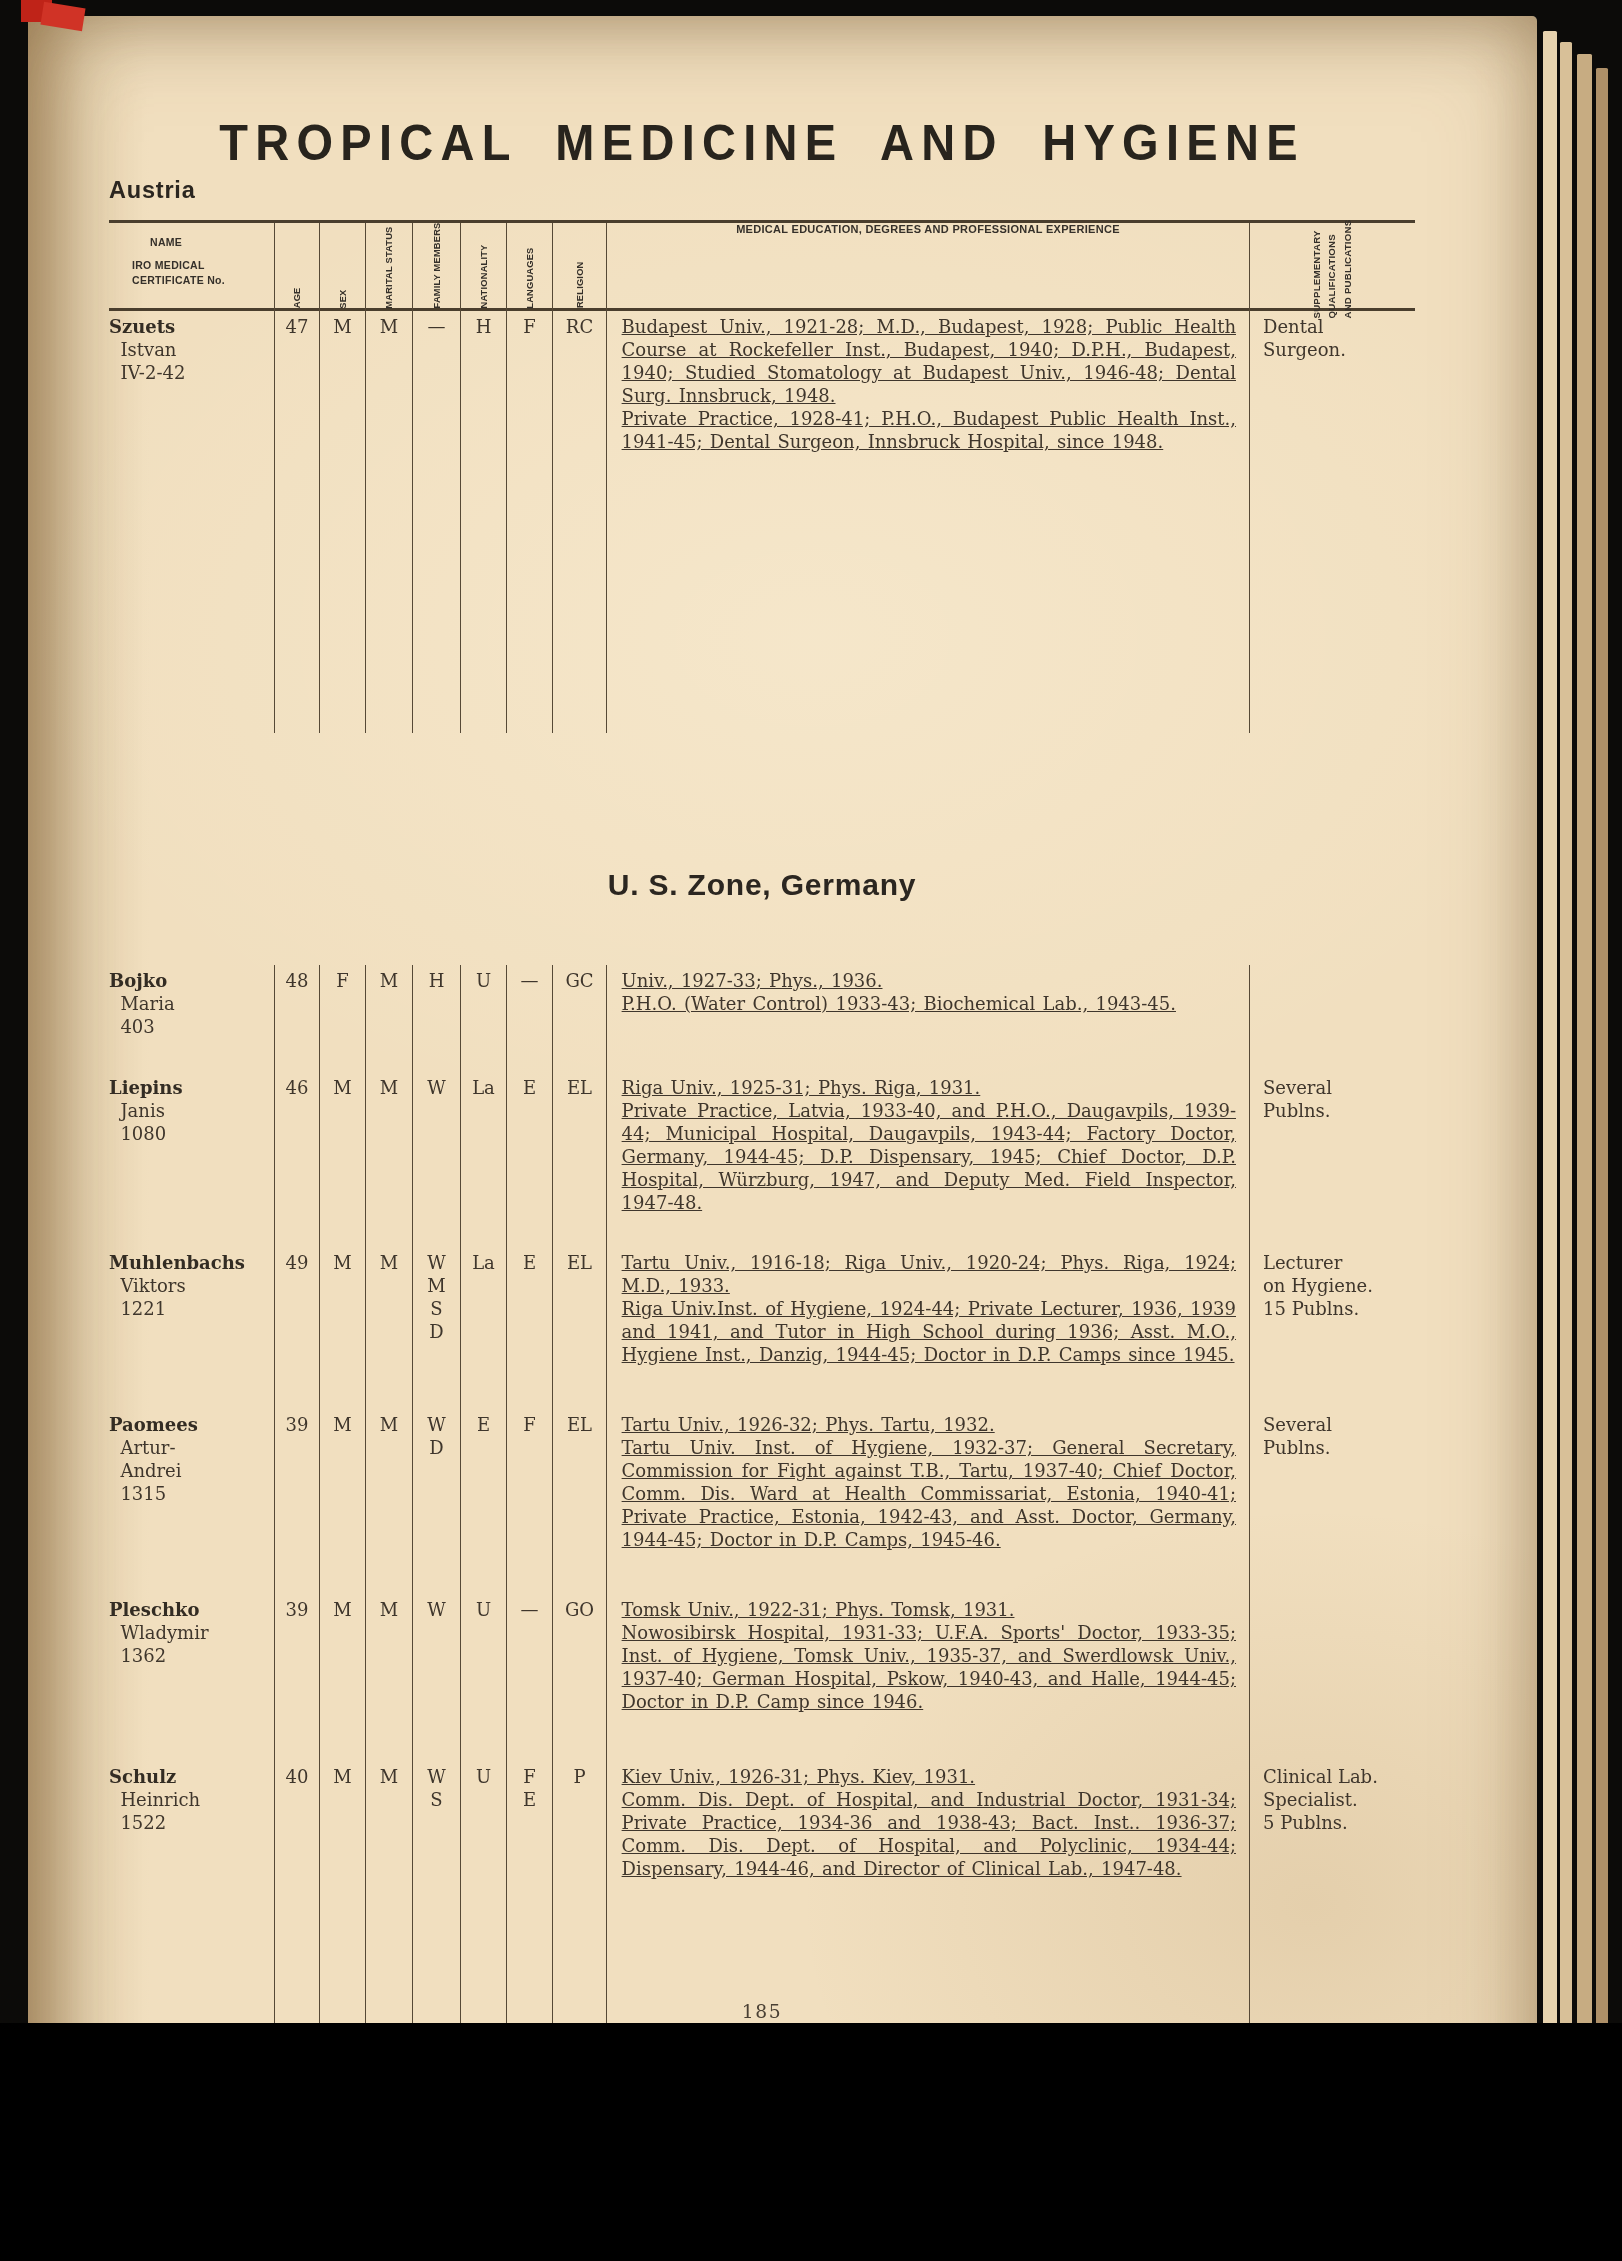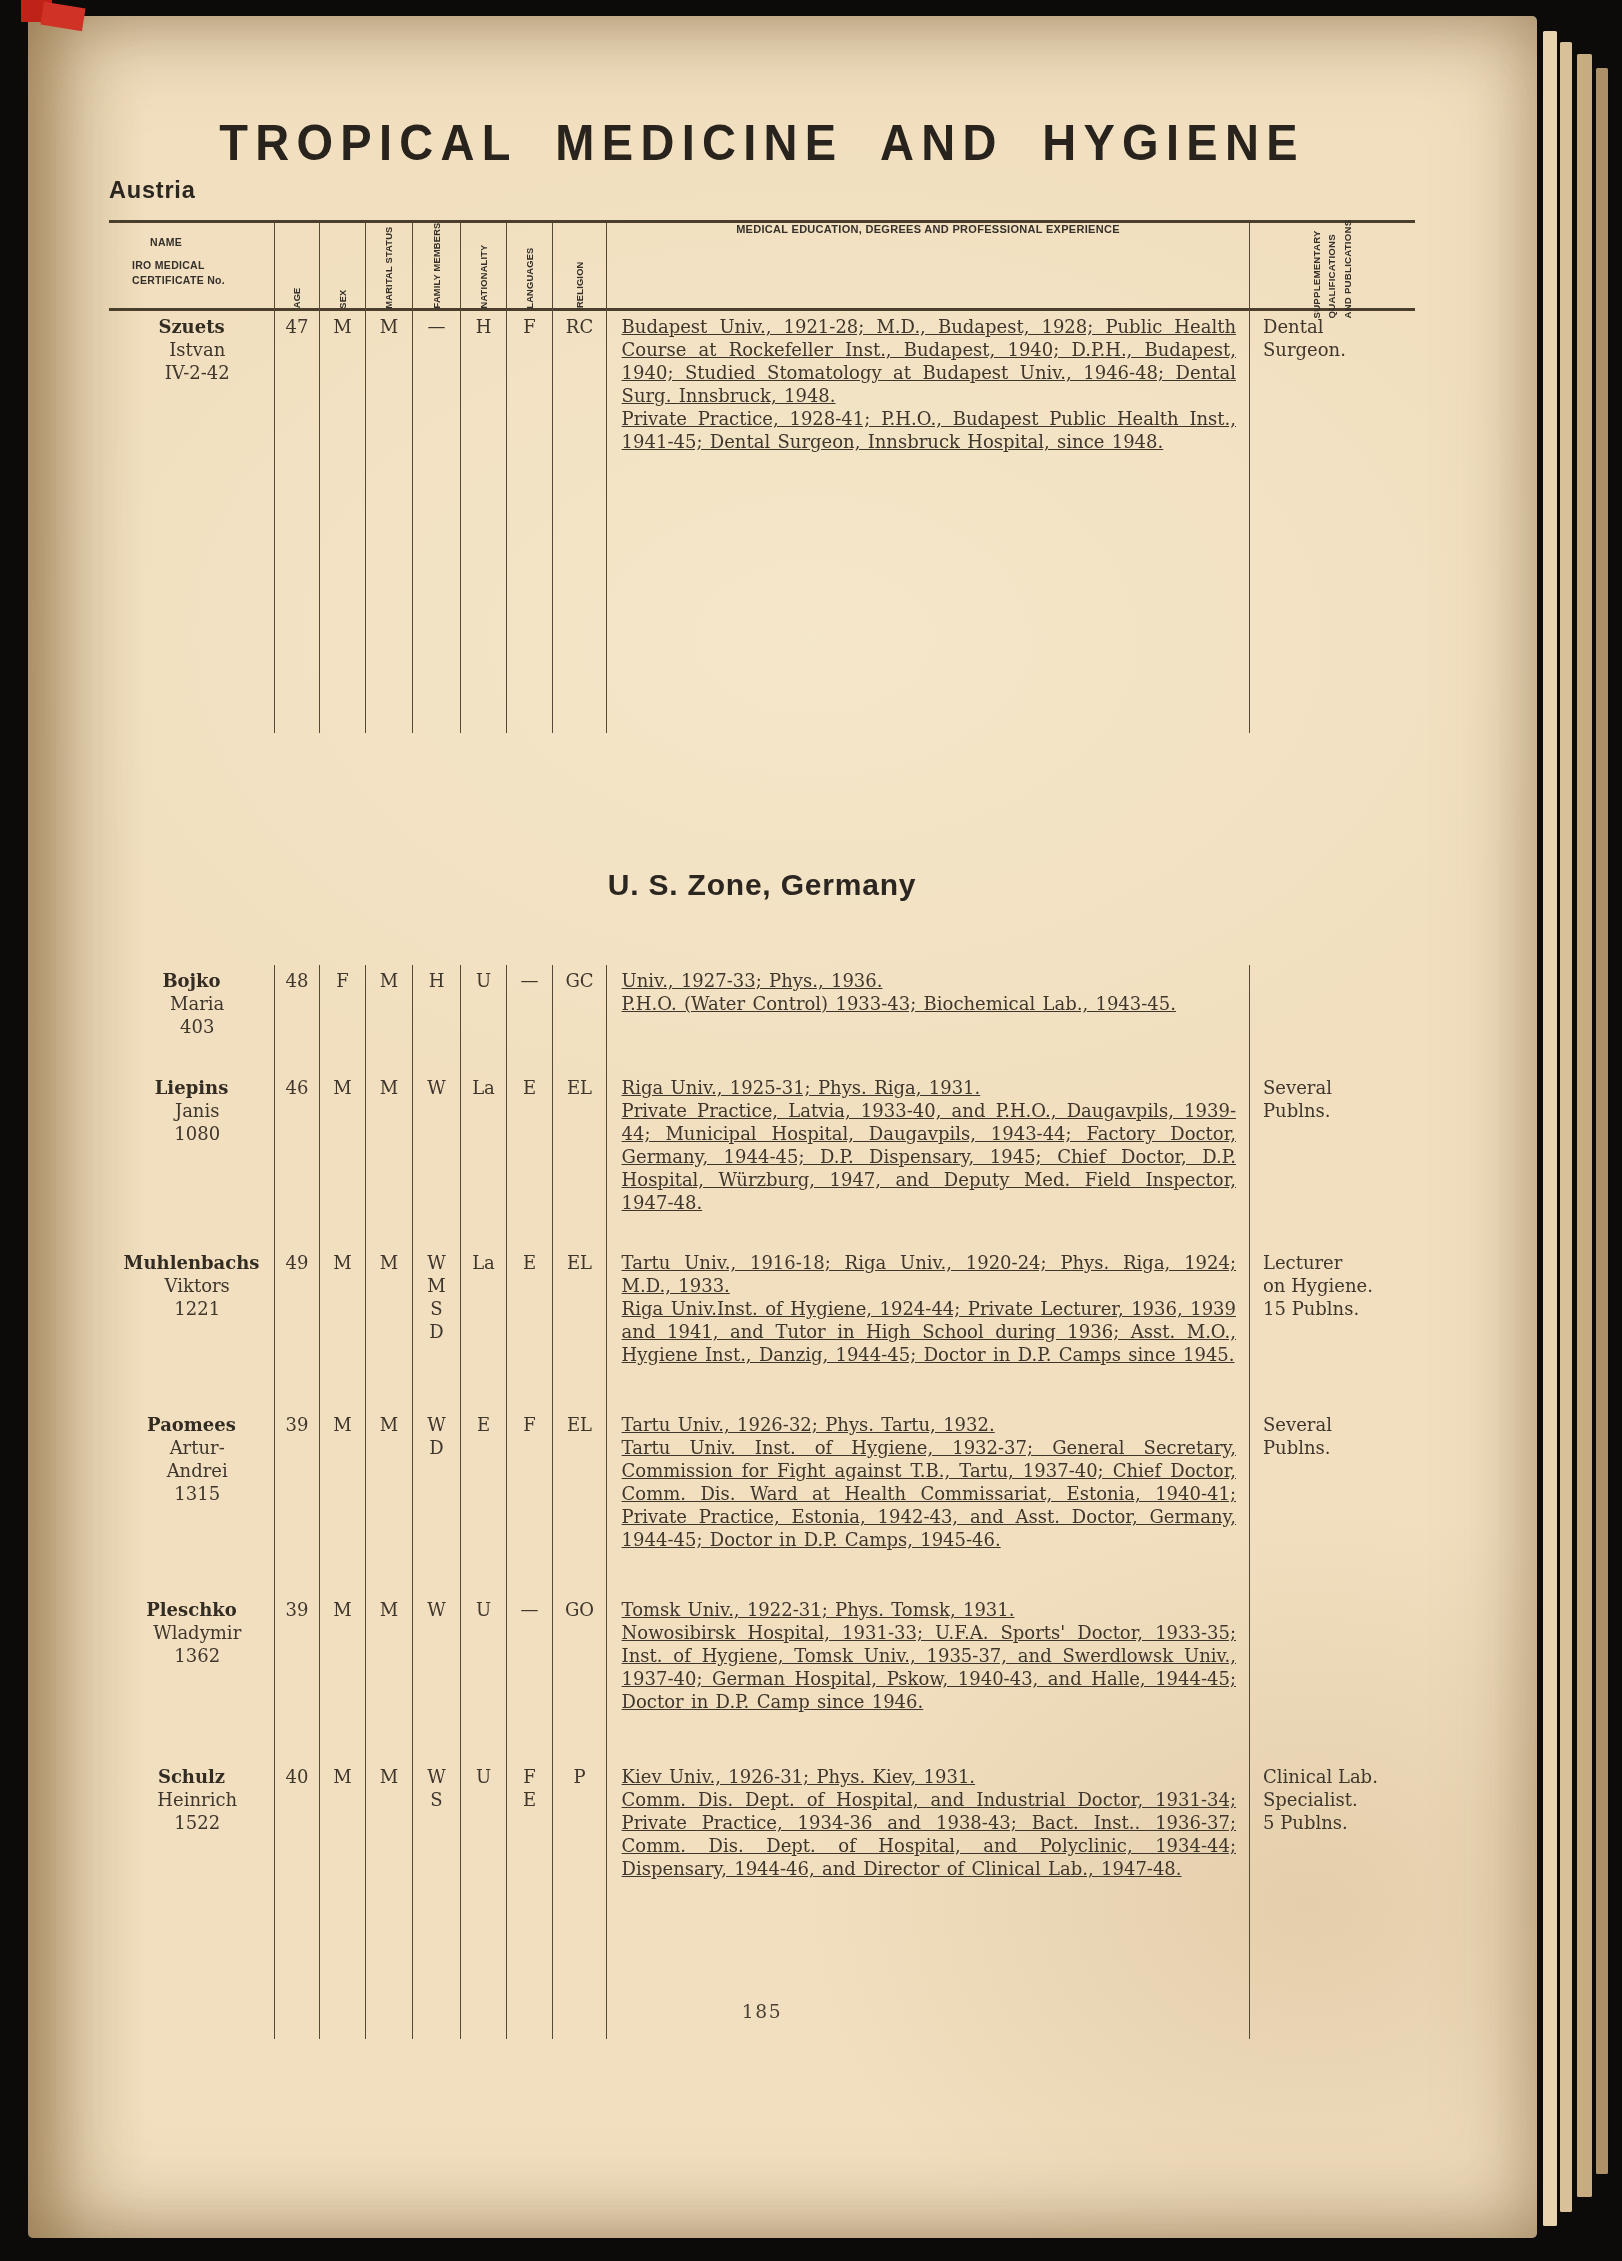--- a/index.html
+++ b/index.html
@@ -1,18 +1,18 @@
 <!DOCTYPE html>
 <html style="font-size:13px"><head>
 <meta charset="utf-8">
 <style>
   * { box-sizing: border-box; margin: 0; padding: 0; }
   html,body { background:#000; }
   .canvas {
-    position: relative; width: 1622px; height: 2261px;
+    position: relative; width: 1622px; height: 2023px;
     background: #0c0b09; overflow: hidden;
     font-family: "DejaVu Serif", serif;
   }
   
   .edge-strip { position:absolute; border-radius:1.6px; }
   .edge-strip.s1 { left:1543px; top:31px;  width:13.8px; height:2195px; background:#e7d3ae; }
   .edge-strip.s2 { left:1560px; top:42px;  width:12px; height:2170px; background:#d8c098; }
   .edge-strip.s3 { left:1577px; top:54px;  width:15.4px; height:2143px; background:#c7ac82; }
   .edge-strip.s4 { left:1596px; top:68px;  width:12px; height:2106px; background:#ae9068; }
   
@@ -66,21 +66,21 @@
   .sup-rot { transform:rotate(-90deg); font-size:9.7px; font-weight:bold; line-height:15.4px; letter-spacing:0.2px; white-space:nowrap; text-align:left; }
   
   .section-body { position:absolute; left:81px; width:1306px; display:flex; flex-direction:column; }
   .section-body.austria { top:295px; height:422px; }
   .section-body.germany { top:949px; height:1074px; }
   .t-row { flex:none; }
   .t-row.filler { flex:1; min-height:0; }
   .cell { border-left:1.6px solid #564936; font-size:18px; line-height:23px; padding-bottom:24px; }
   .t-row.filler .cell { padding:0; }
   .cell.c-name { border-left:none; padding-top:4px; }
-  .name-line { padding-left:11.4px;text-align:center; }
+  .name-line { padding-left:11.4px; }
   .name-line.name-first { padding-left:0; font-weight:bold; color:#332c23; }
   .cell.c-val { text-align:center; padding-top:4px; }
   .cell.c-edu { padding:4px 13px 24px 14.6px; text-align:justify;text-decoration:underline; }
   .cell.c-edu p { margin:0; word-spacing:1.6px; }
   .cell.c-sup { padding:4px 4.9px 24px 13px; }
   
   .section-body.austria .t-row:nth-child(1) { min-height:195px; }
   .section-body.germany .t-row:nth-child(1) { min-height:107px; }
   .section-body.germany .t-row:nth-child(2) { min-height:175px; }
   .section-body.germany .t-row:nth-child(3) { min-height:162px; }

